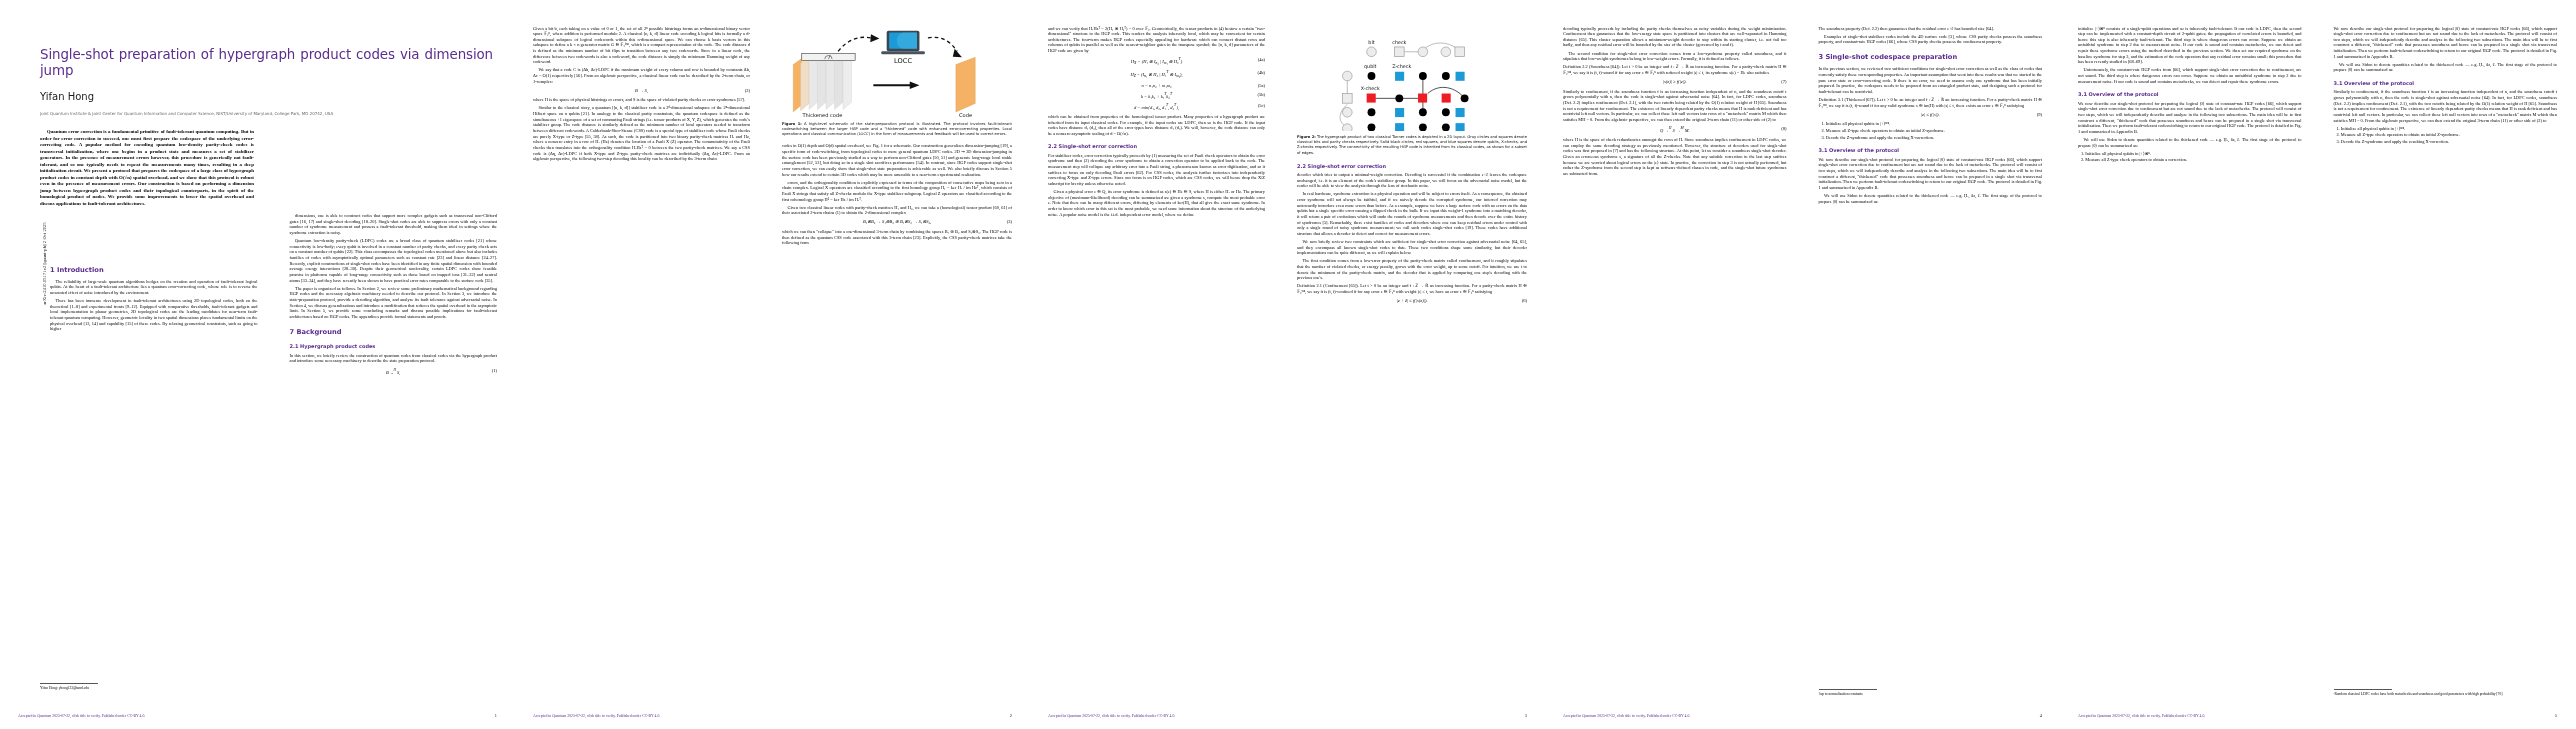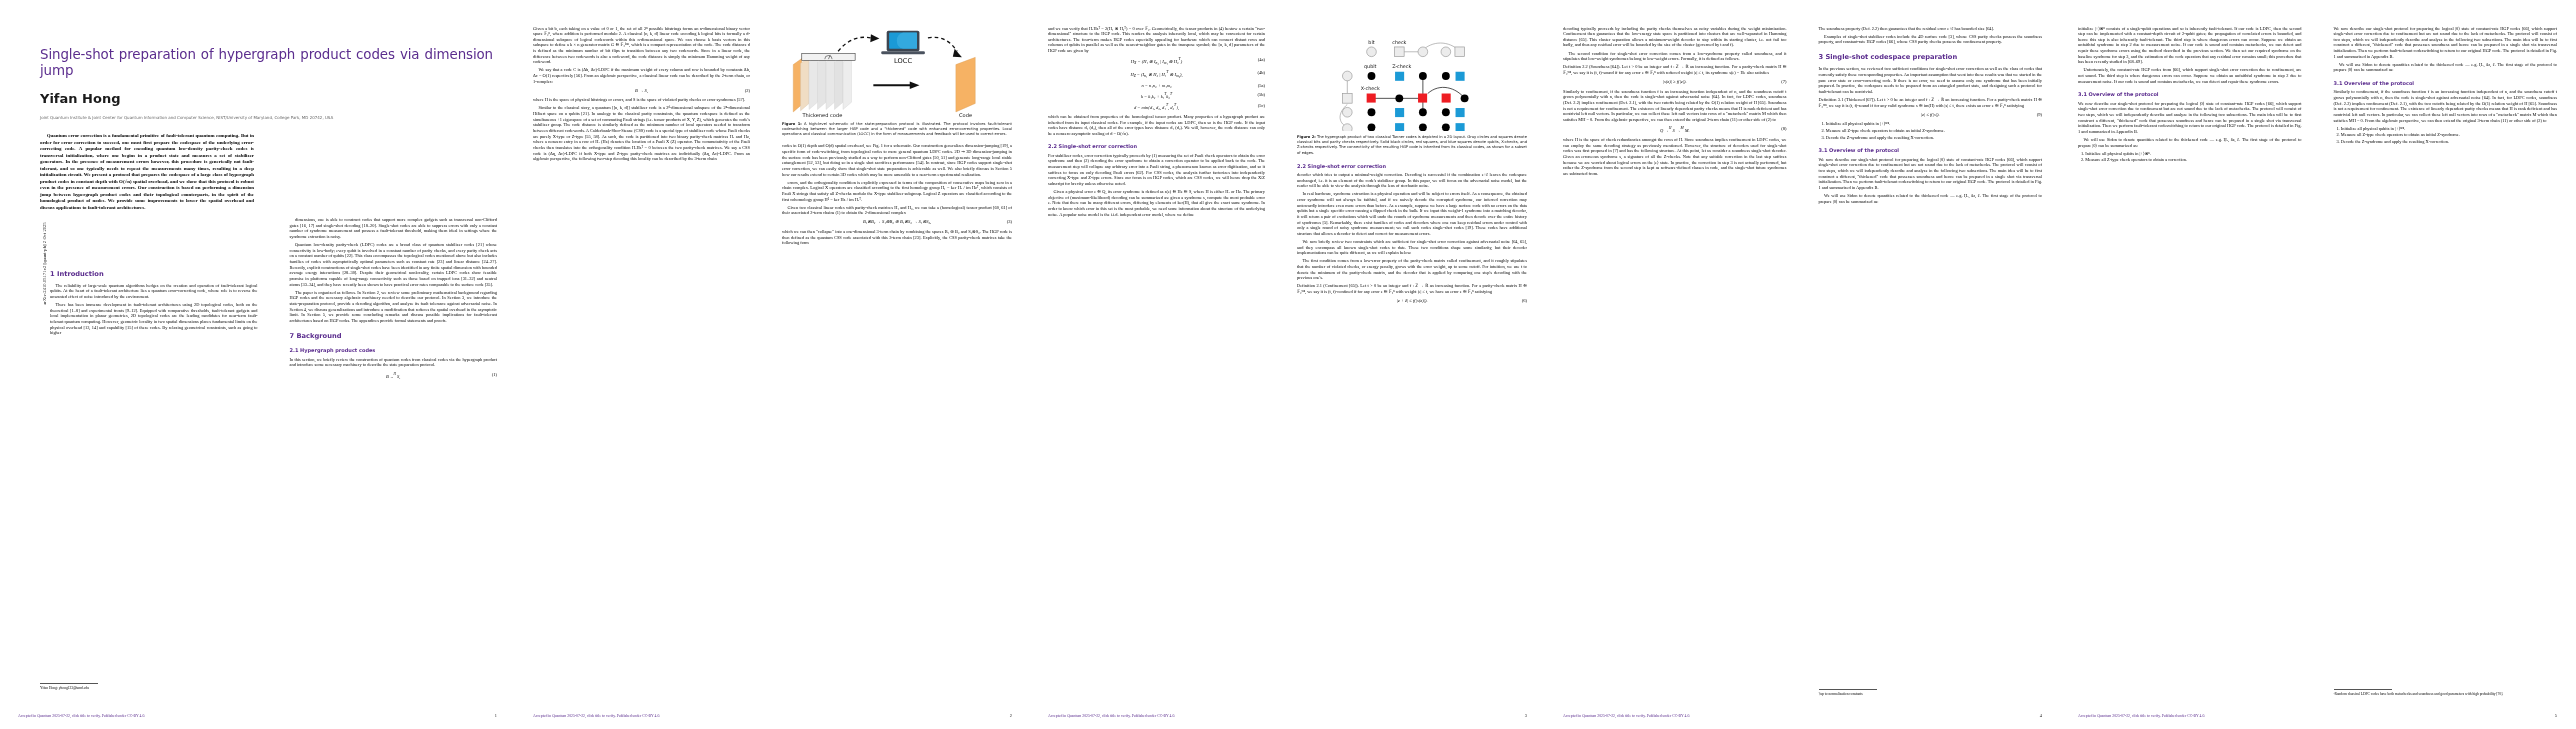--- a/index.html
+++ b/index.html
@@ -16,22 +16,22 @@
     letter-spacing:0.1px;white-space:nowrap;text-align:center;
   }
 
   
   .title{
     color:#5b2d8e;font-family:"DejaVu Sans",sans-serif;font-size:13.4px;
     line-height:1.26;font-weight:400;margin:32px 0 0 22px;width:453px;
     text-align:justify;letter-spacing:-0.1px;
   }
   .author{
-    color:#1b1b1b;font-family:"DejaVu Sans",sans-serif;font-size:13px;
-    margin:10.3px 0 0 22px;font-weight:700;
+    color:#1b1b1b;font-family:"DejaVu Sans",sans-serif;font-size:10px;
+    margin:10.3px 0 0 22px;font-weight:400;
   }
   .affil{
     color:#6a6a6a;font-family:"DejaVu Sans",sans-serif;font-size:4px;
     margin:9.7px 0 0 22px;width:462px;line-height:1.5;
   }
 
   
   .abstract{
     margin:12px 0 0 22px;width:214px;font-family:"Liberation Serif",serif;
     font-size:4.9px;line-height:1.32;text-align:justify;font-weight:700;

